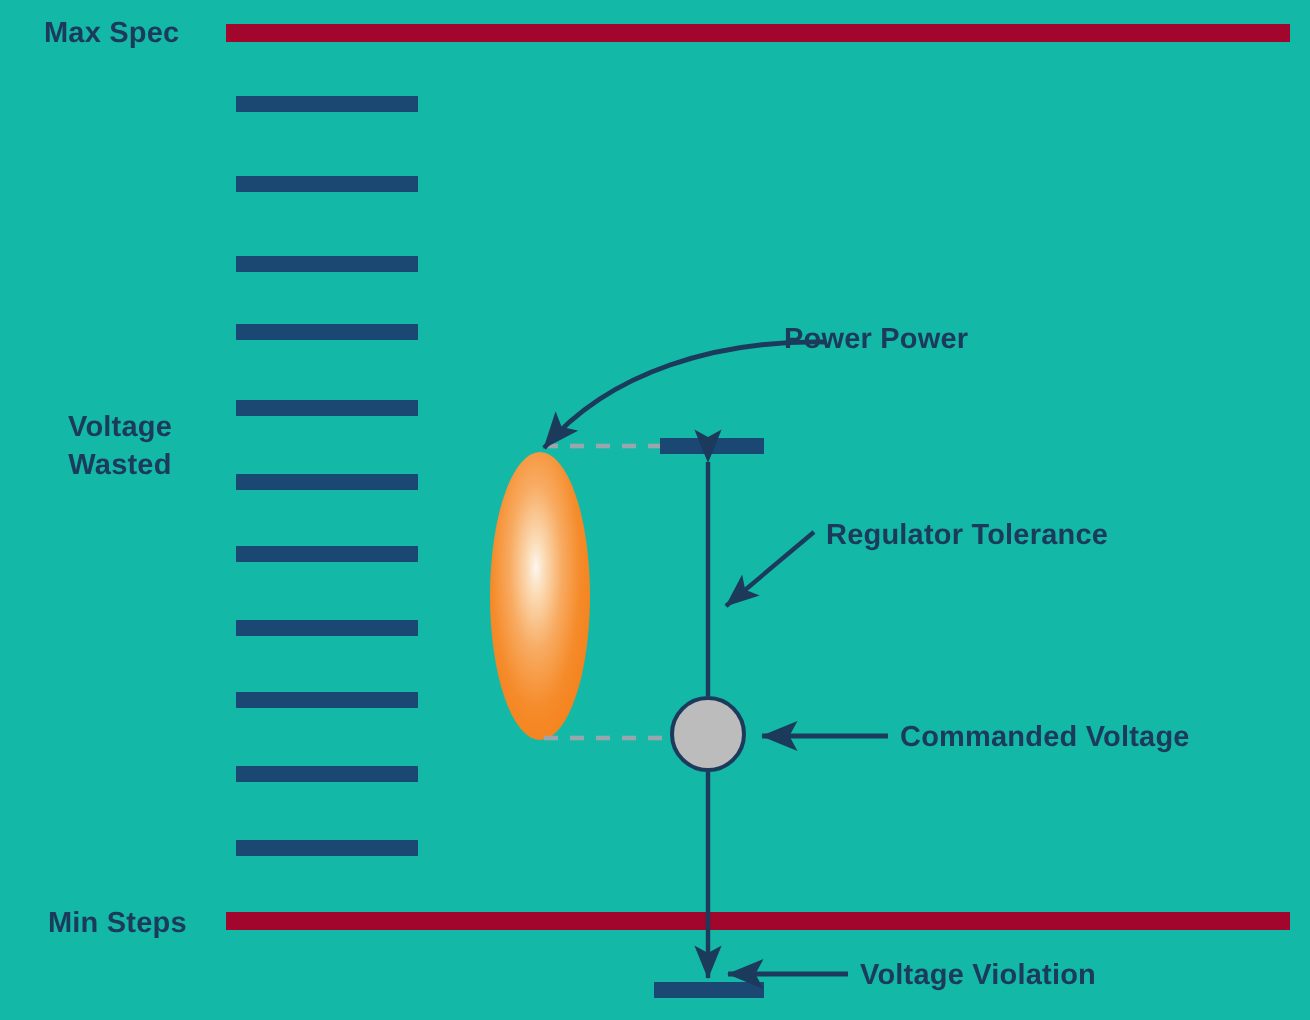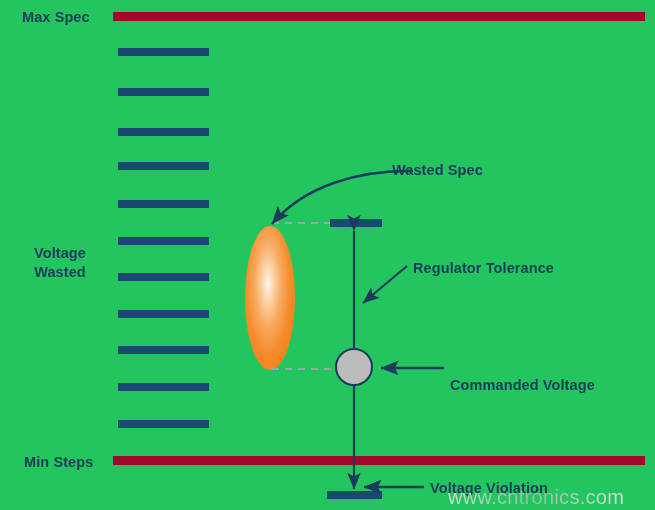--- a/index.html
+++ b/index.html
@@ -7,35 +7,34 @@
     padding: 0;
     background: #ffffff;
   }
   body {
     font-family: "Liberation Sans", sans-serif;
   }
   #stage {
     position: relative;
     width: 655px;
     height: 510px;
-    background: #22c55e;
+    background: #14b8a6;
     overflow: hidden;
   }
   .lbl {
     position: absolute;
     color: #1b3a5c;
     font-weight: bold;
     font-size: 14.5px;
     letter-spacing: 0.1px;
     white-space: nowrap;
     line-height: 1.28;
   }
   .lbl-center {
     text-align: center;
-    margin-top: 39px;
   }
   .spec-line {
     position: absolute;
     background: #a3062c;
   }
   .step-bar {
     position: absolute;
     background: #1b4872;
   }
   .short-bar {
@@ -138,23 +137,22 @@
 
   <div class="lbl" style="left:22px; top:8px;">Max Spec</div>
 
   <div class="lbl" style="left:24px; top:453px;">Min Steps</div>
 
   <div class="lbl lbl-center" style="left:12px; top:205px; width:96px;">
     <div>Voltage</div>
     <div>Wasted</div>
   </div>
 
-  <div class="lbl" style="left:392px; top:161px;">Wasted Spec</div>
+  <div class="lbl" style="left:392px; top:161px;">Power Power</div>
 
   <div class="lbl" style="left:413px; top:259px;text-align:center;">Regulator Tolerance</div>
 
-  <div class="lbl" style="left:450px; top:376px;">Commanded Voltage</div>
+  <div class="lbl" style="left:450px; top:360px;">Commanded Voltage</div>
 
   <div class="lbl" style="left:430px; top:479px;">Voltage Violation</div>
 
-  <div class="watermark" style="left:448px; top:486px;">www.cntronics.com</div>
 
 </div>
 
 </body></html>

